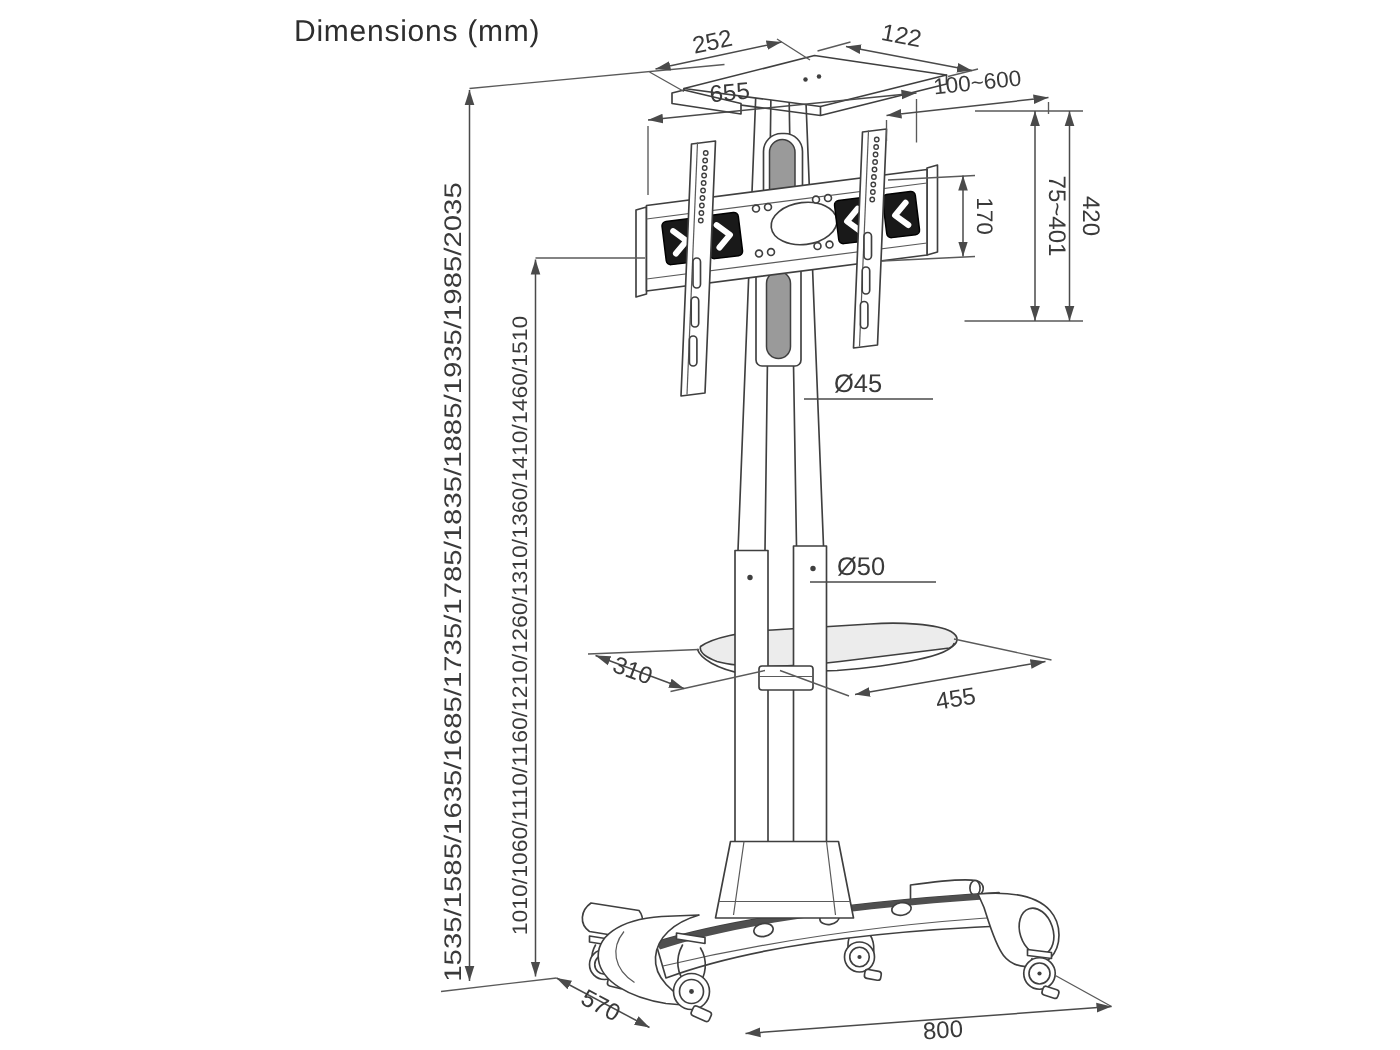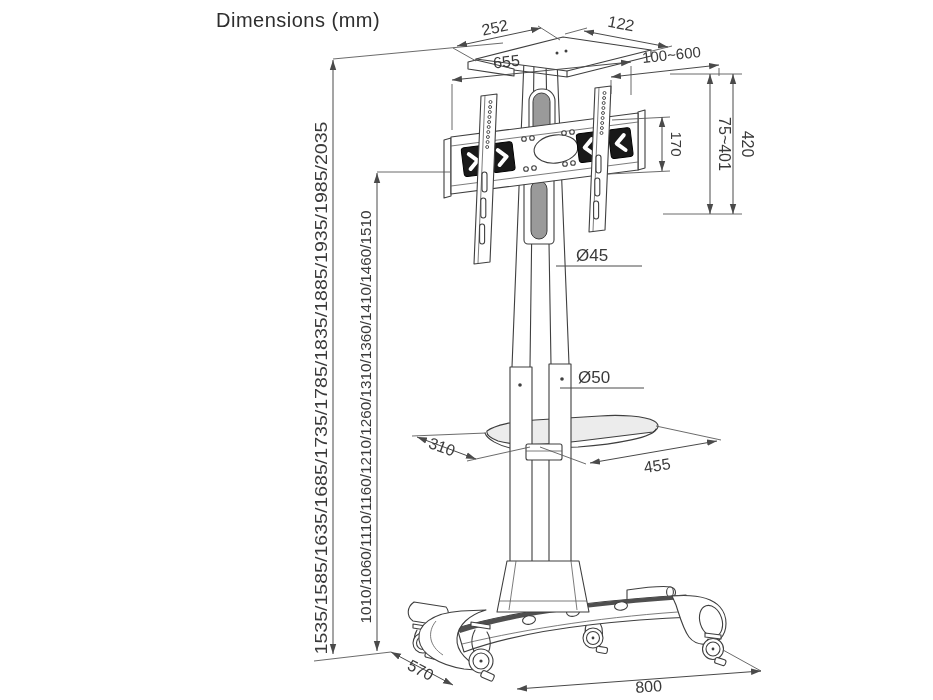--- a/index.html
+++ b/index.html
@@ -1,16 +1,16 @@
 <!DOCTYPE html>
 <html><head>
 <meta charset="utf-8">
 <style>
   html,body{margin:0;padding:0;background:#fff;}
-  .stage{width:840px;height:700px;background:#fff;position:relative;overflow:hidden;margin-left:20px;}
+  .stage{width:840px;height:700px;background:#fff;position:relative;overflow:hidden;}
   svg{display:block;}
   svg text{font-family:"Liberation Sans","DejaVu Sans",sans-serif;fill:#3a3a3a;}
   .t-title{font-size:20px;letter-spacing:.5px;fill:#2e2e2e;}
   .t-dim{font-size:16px;}
   .t-dim-sm{font-size:15px;}
   .t-dia{font-size:17px;}
   .t-hgt{font-size:16px;}
   .t-hgt2{font-size:14px;}
   .dim{stroke:#4a4a4a;stroke-width:1;fill:none;}
   .ext{stroke:#5a5a5a;stroke-width:.9;fill:none;}

